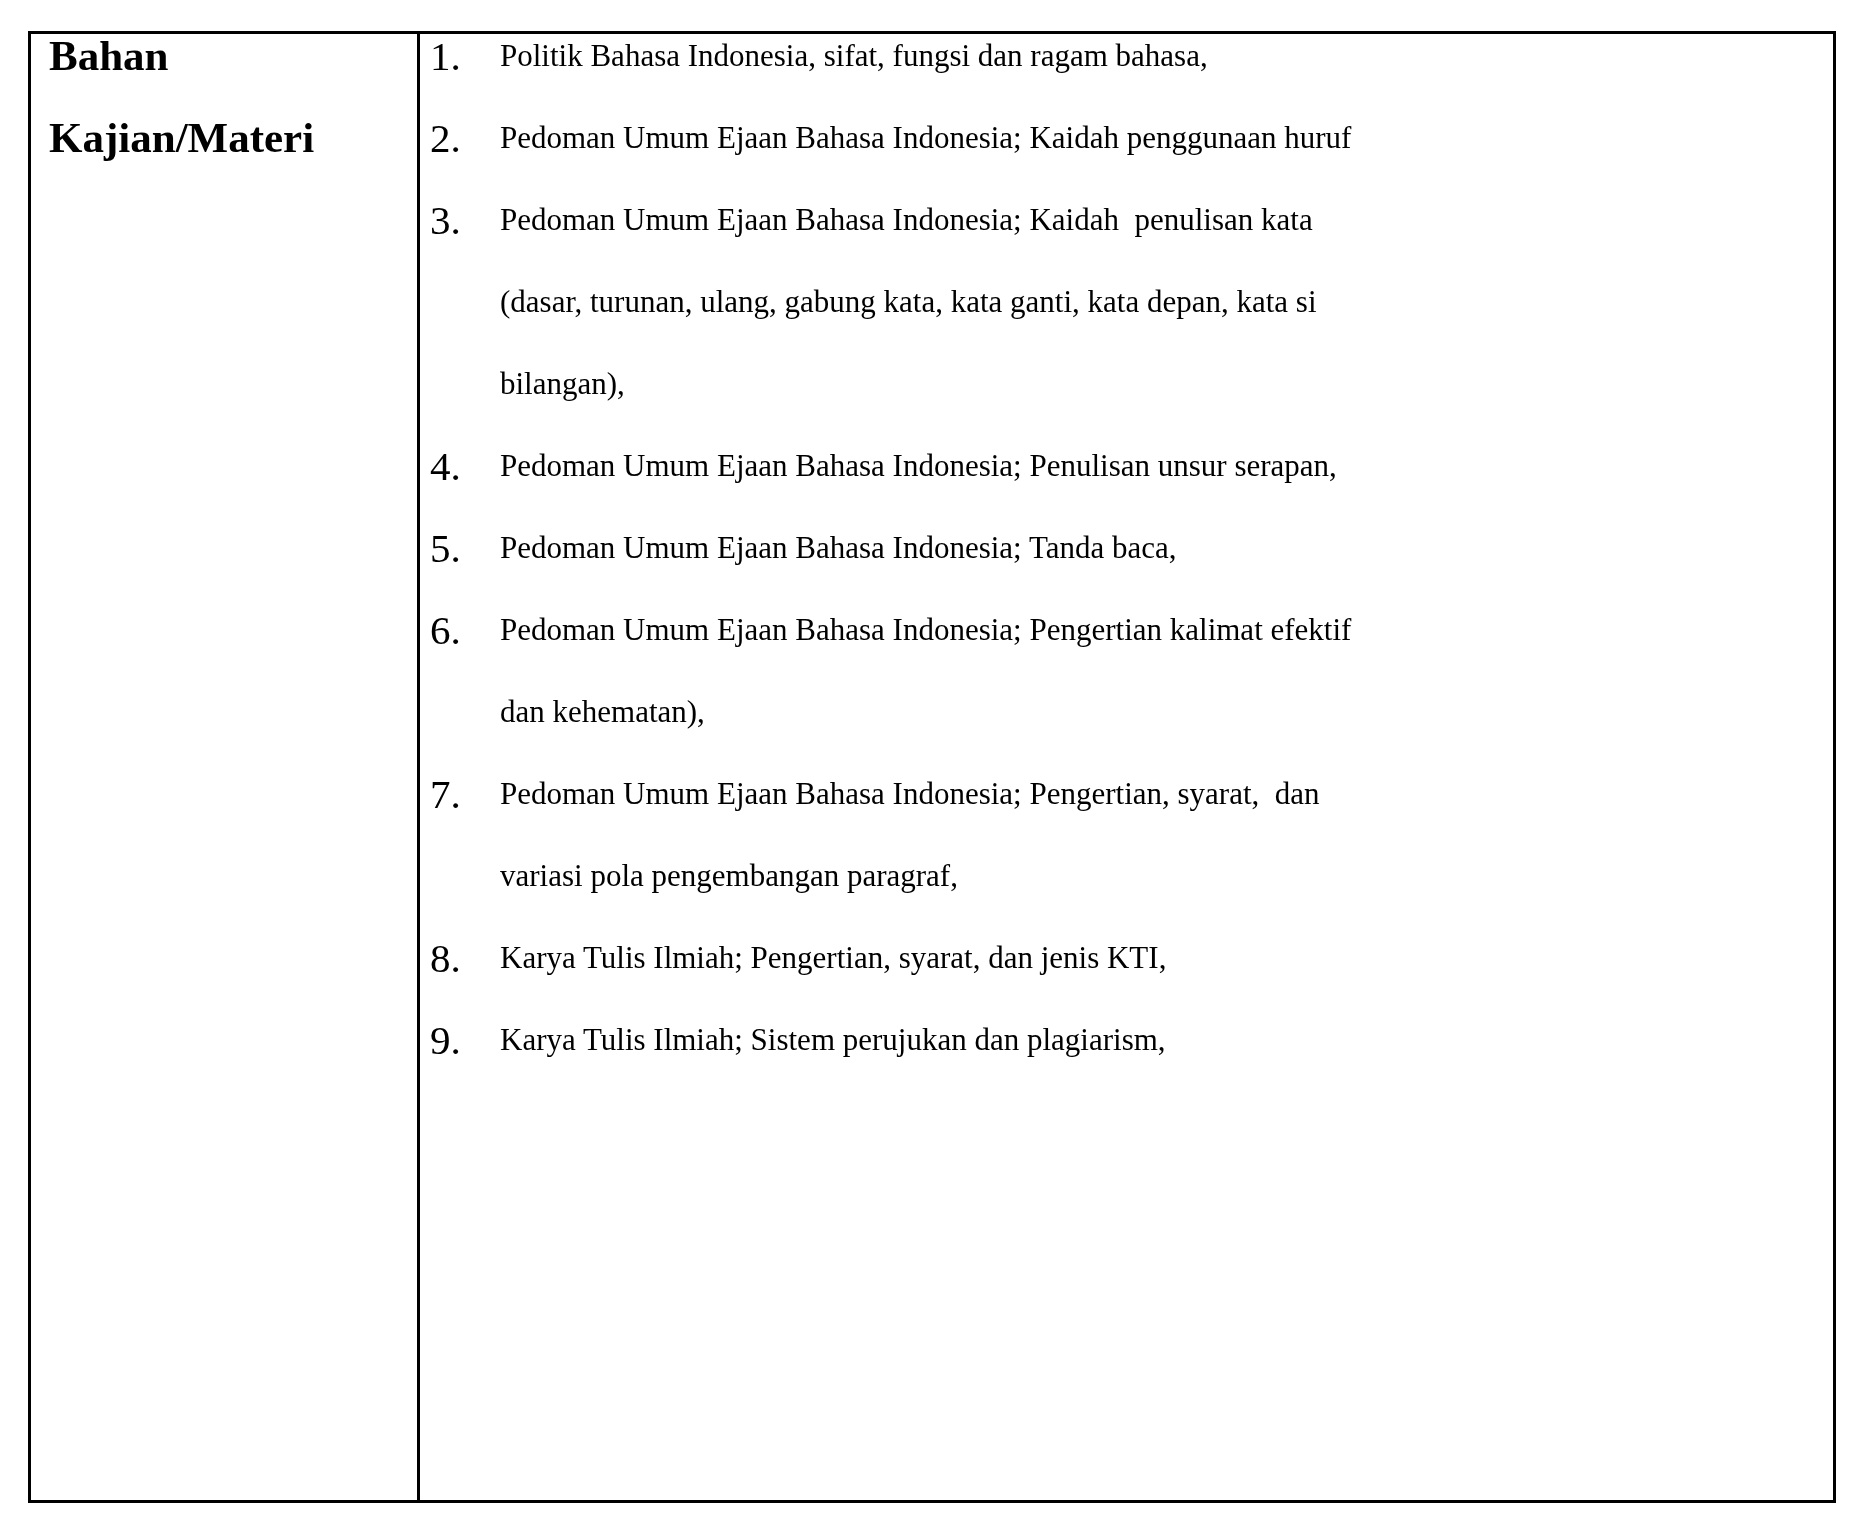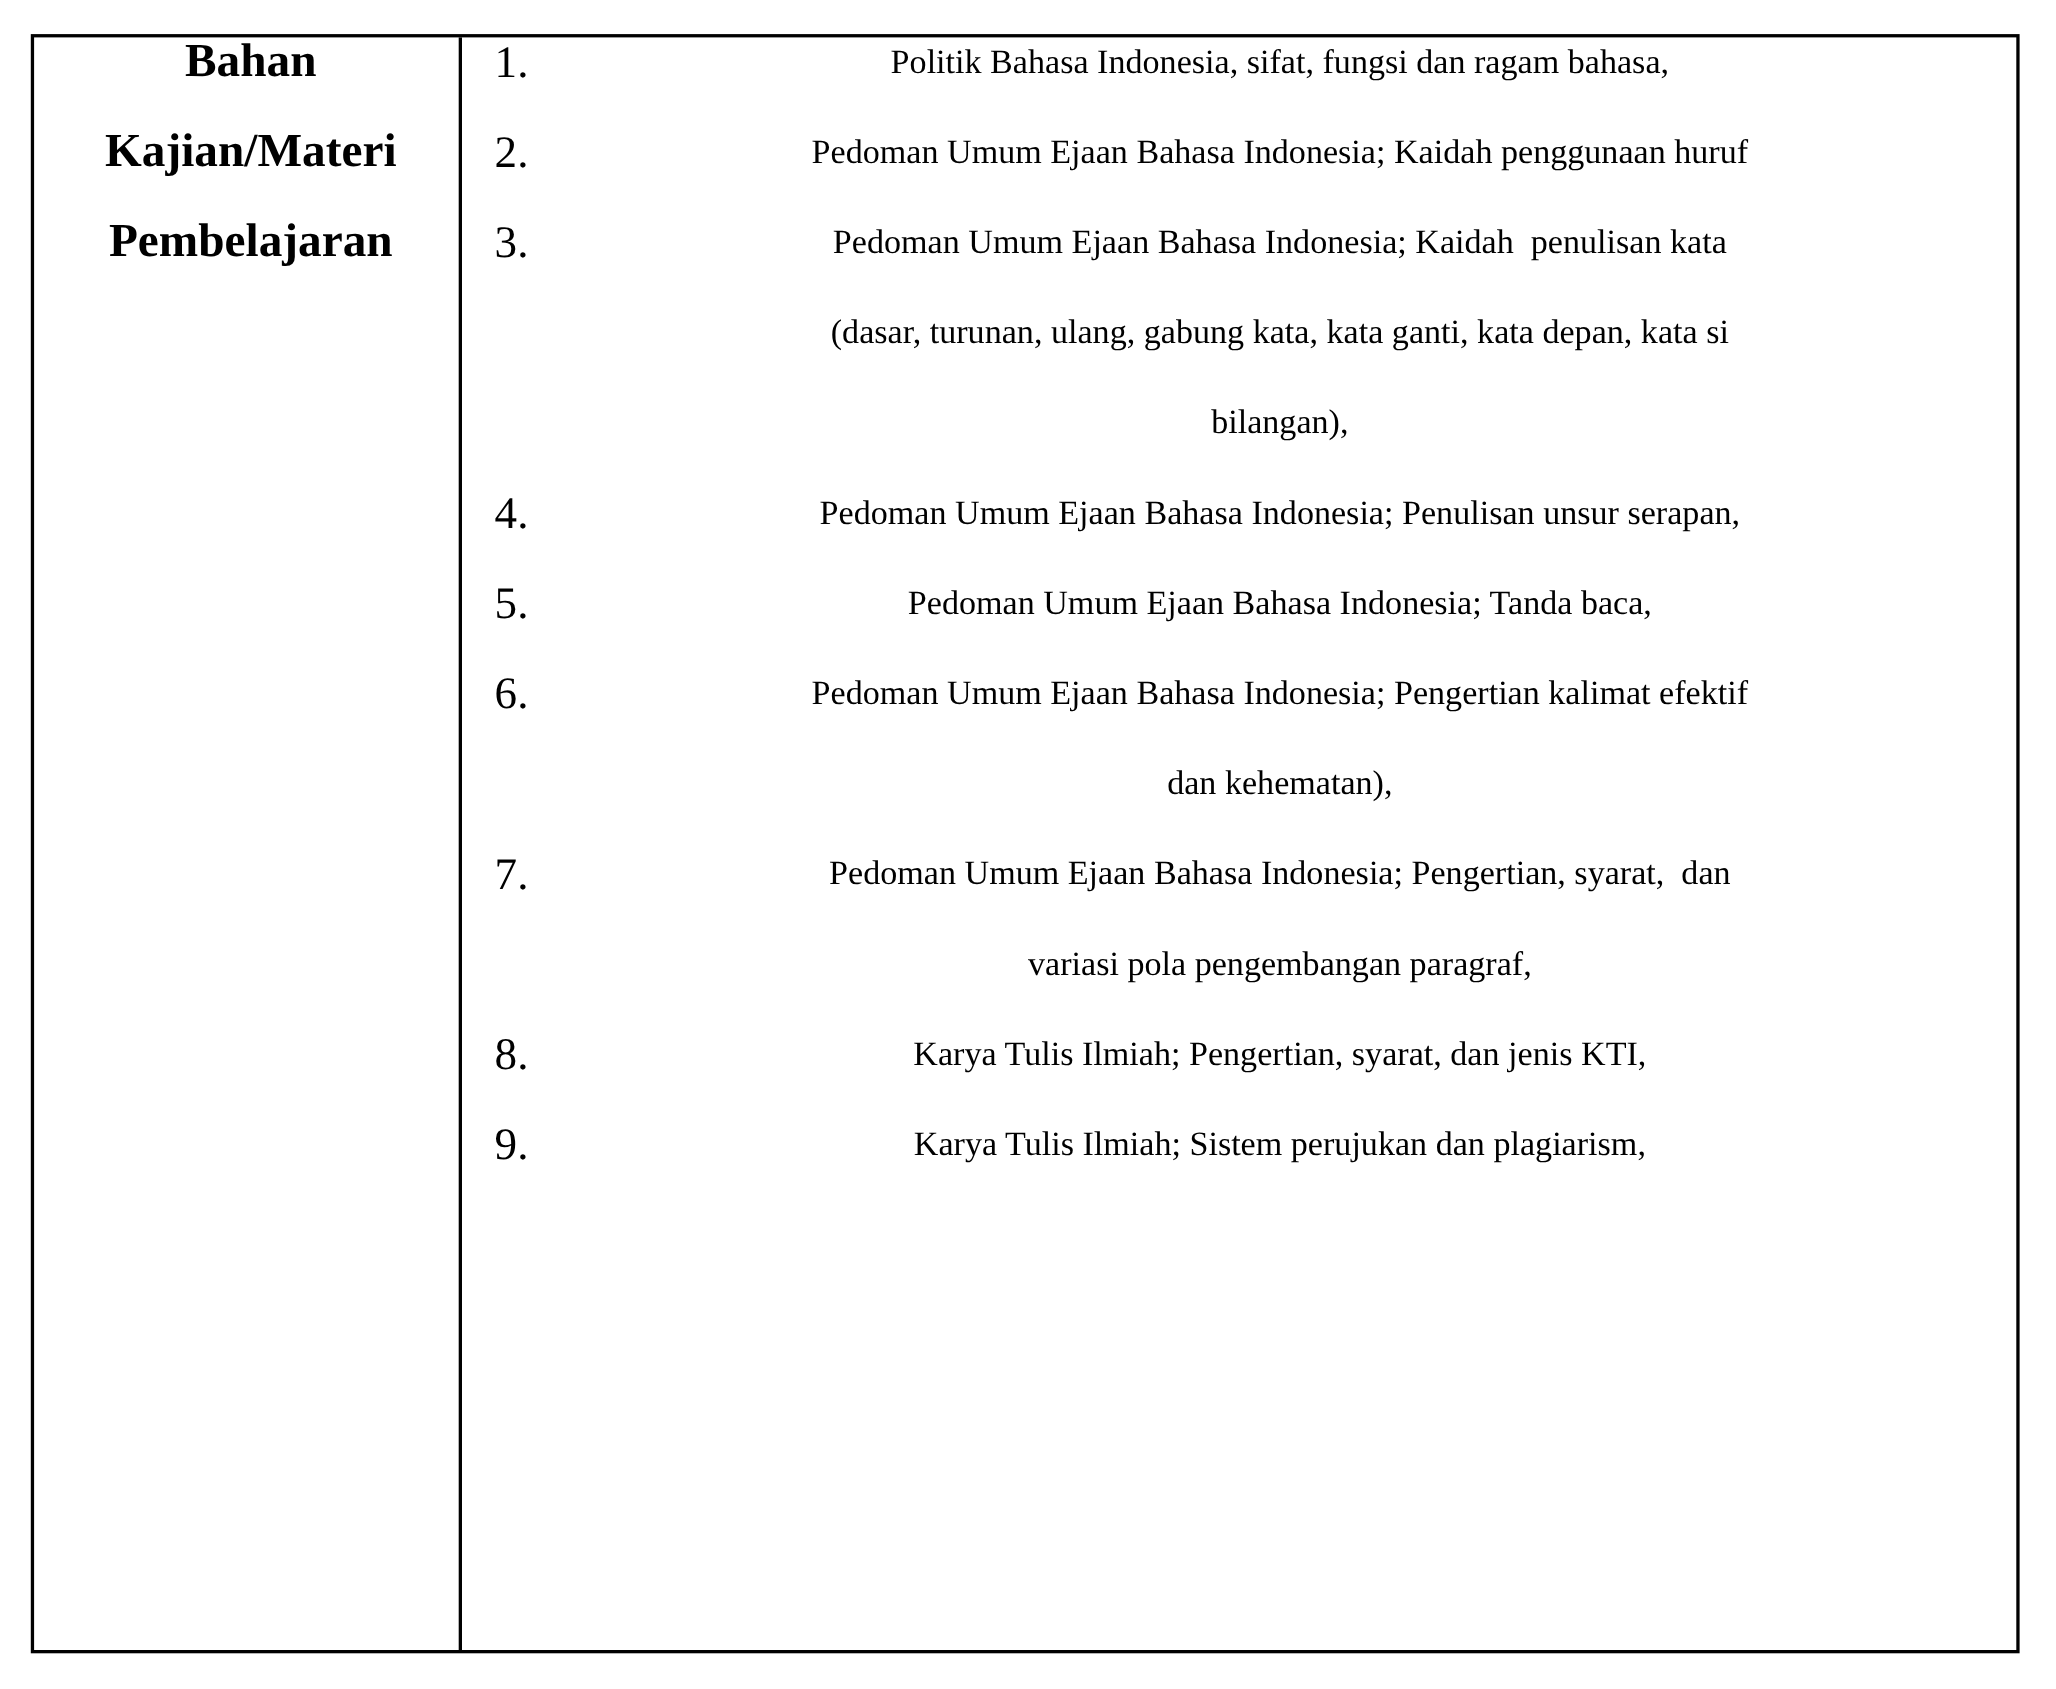--- a/index.html
+++ b/index.html
@@ -22,21 +22,20 @@
     top: 31px;
     width: 1802px;
     height: 1466px;
     border: 3px solid #000000;
     display: flex;
     background: #ffffff;
   }
   .cell {
     box-sizing: border-box;
     overflow: hidden;
-    text-align: center;
   }
   .cell-left {
     width: 389px;
     border-right: 3px solid #000000;
     padding: 0 10px 0 18px;
   }
   .cell-right {
     flex: 1;
     padding: 0 6px 0 10px;
   }
@@ -71,21 +70,20 @@
 </style>
 </head>
 <body>
 
 <div class="page">
   <div class="doc-table">
     <div class="cell cell-left">
       <div class="cell-inner">
           <div class="left-line">Bahan</div>
           <div class="left-line">Kajian/Materi</div>
-          <div class="left-line">Pembelajaran</div>
         </div>
     </div>
     <div class="cell cell-right">
       <div class="cell-inner">
           <div class="topic-item">
             <div class="topic-number">1.</div>
             <div class="topic-content">
               <div class="topic-line">Politik Bahasa Indonesia, sifat, fungsi dan ragam bahasa,</div>
             </div>
           </div>

